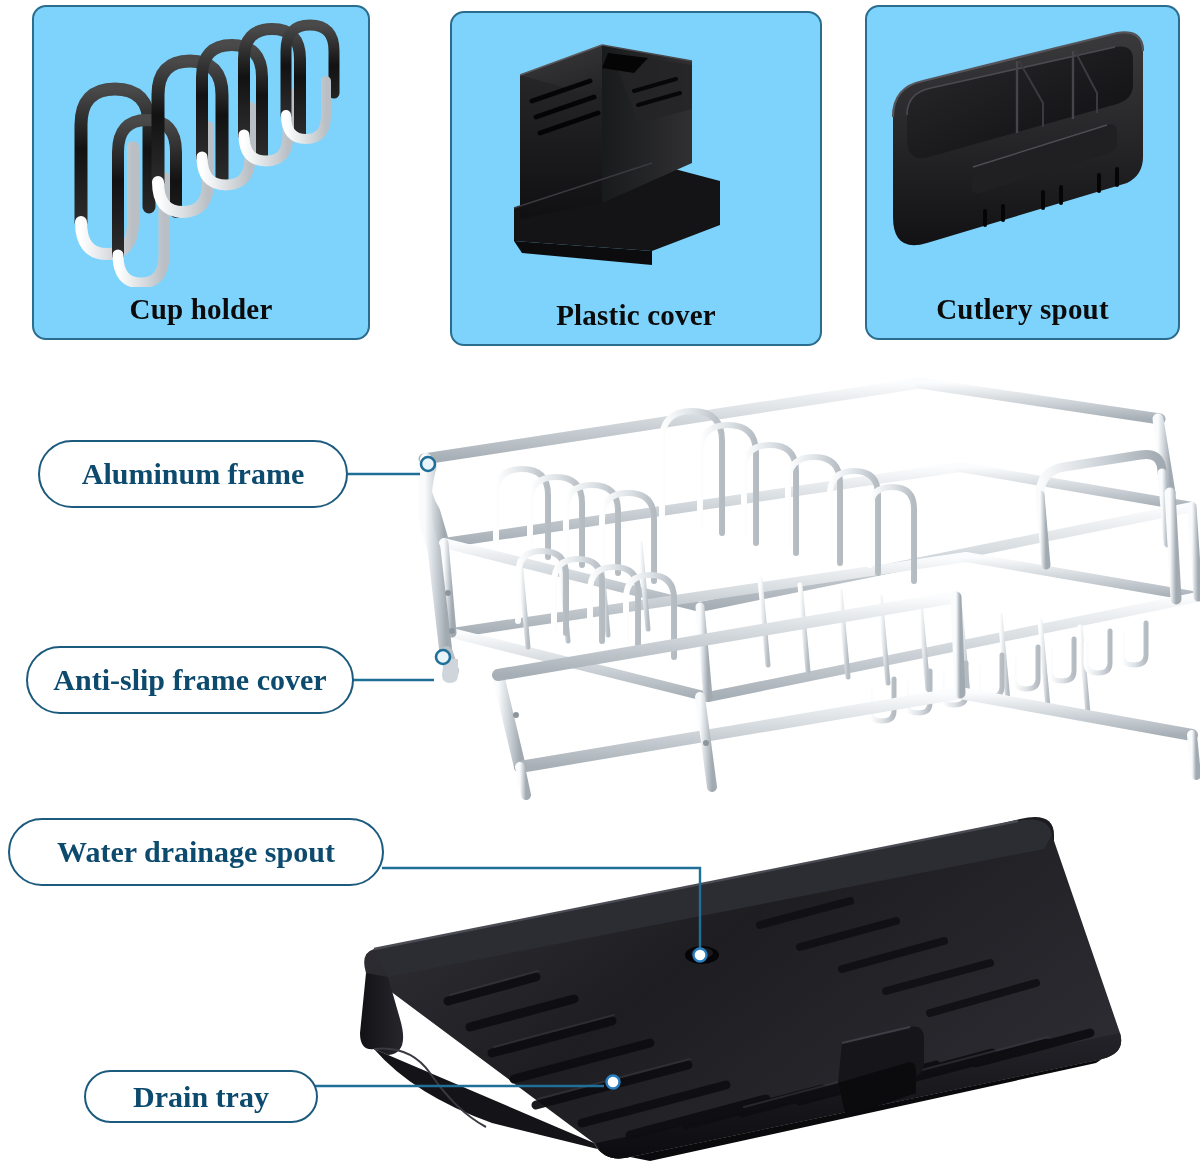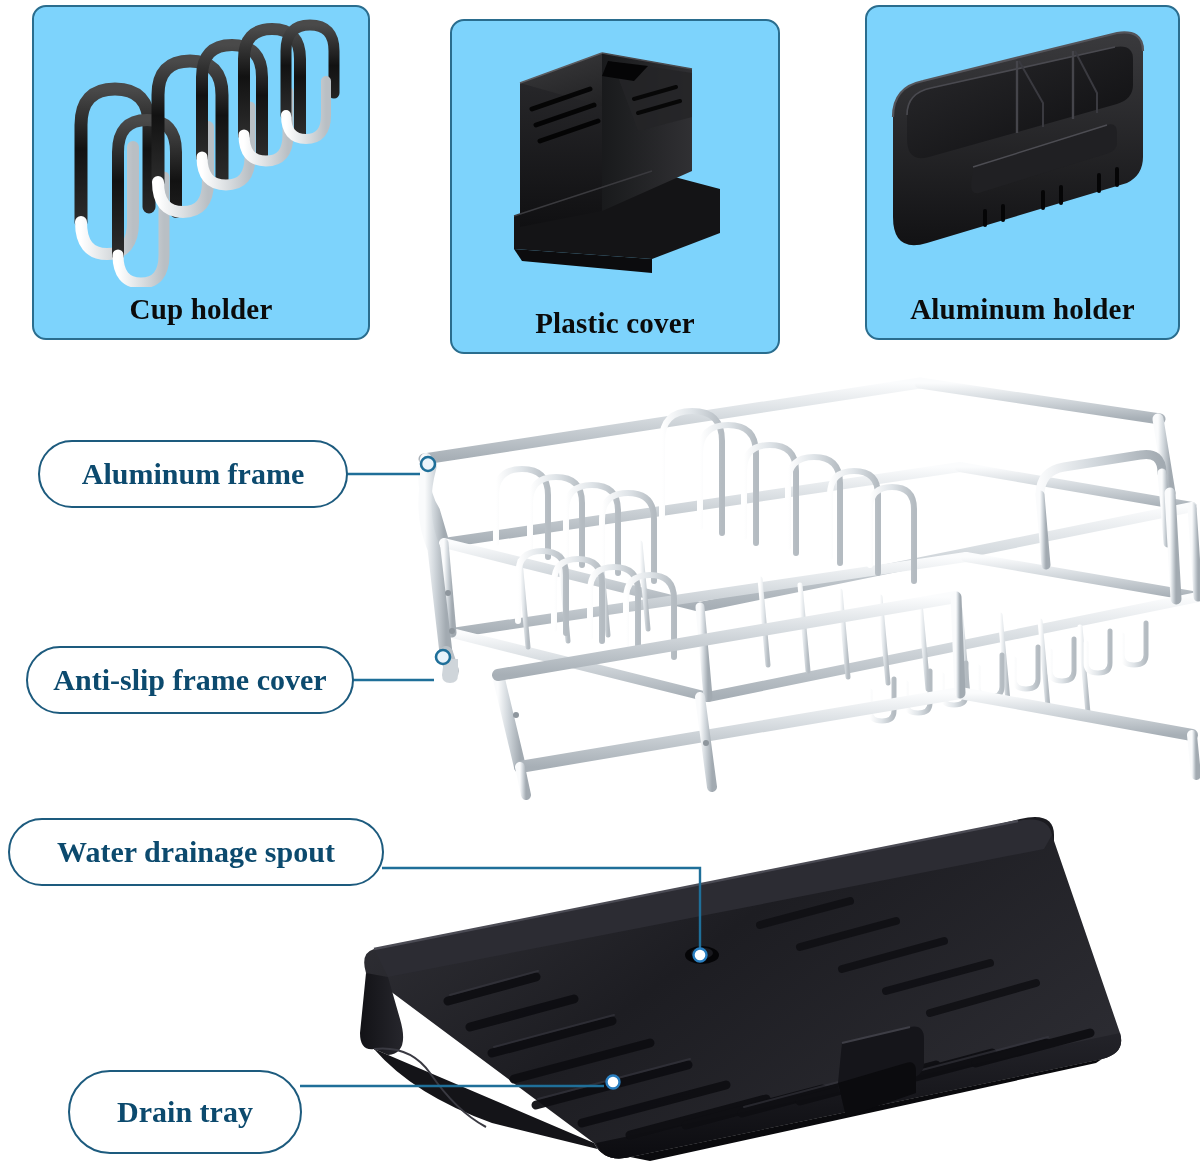--- a/index.html
+++ b/index.html
@@ -98,21 +98,21 @@
           <path d="M266 128 L266 88" stroke="url(#whtwire)" stroke-width="11"></path>
 
           <path d="M252 108 L252 44 q0 -26 24 -26 q24 0 24 26 L300 86" stroke="url(#blkwire)" stroke-width="11"></path>
           <path d="M252 108 q0 24 20 24 q20 0 20 -24 L292 74" stroke="url(#whtwire)" stroke-width="10"></path>
         </g>
       </svg>
     </div>
     <div class="panel-label">Cup holder</div>
   </div>
 
-  <div class="panel" style="left:450px;top:19px;width:330px;height:335px;">
+  <div class="panel" style="left:450px;top:11px;width:372px;height:335px;">
     <div class="panel-art">
       <svg class="art" width="330" height="280" viewBox="0 0 330 280">
         <defs>
           <linearGradient id="pcTop" x1="0" y1="0" x2="1" y2="1">
             <stop offset="0" stop-color="#3b3b3d"></stop>
               <stop offset="1" stop-color="#171719"></stop>
           </linearGradient>
           <linearGradient id="pcFront" x1="0" y1="0" x2="0" y2="1">
             <stop offset="0" stop-color="#2b2b2e"></stop>
               <stop offset="1" stop-color="#101012"></stop>
@@ -187,21 +187,21 @@
         <g stroke="#050506" stroke-width="4" stroke-linecap="round">
           <line x1="118" y1="218" x2="118" y2="204"></line>
           <line x1="136" y1="213" x2="136" y2="199"></line>
           <line x1="176" y1="201" x2="176" y2="185"></line>
           <line x1="194" y1="196" x2="194" y2="180"></line>
           <line x1="232" y1="184" x2="232" y2="168"></line>
           <line x1="250" y1="178" x2="250" y2="162"></line>
         </g>
       </svg>
     </div>
-    <div class="panel-label">Aluminum holder</div>
+    <div class="panel-label">Cutlery spout</div>
   </div>
 
   <div style="position:absolute;left:400px;top:375px;width:800px;height:425px;">
     <svg class="art" width="800" height="425" viewBox="0 0 800 425">
       <defs>
         <linearGradient id="alH" x1="0" y1="0" x2="0" y2="1">
           <stop offset="0" stop-color="#fbfcfd"></stop>
             <stop offset="0.4" stop-color="#d9dee2"></stop>
           <stop offset="1" stop-color="#a7afb6"></stop>
         </linearGradient>
@@ -411,17 +411,17 @@
   </div>
 
   <div class="callout" style="left:26px;top:646px;width:328px;height:68px;">
     <span>Anti-slip frame cover</span>
   </div>
 
   <div class="callout" style="left:8px;top:818px;width:376px;height:68px;">
     <span>Water drainage spout</span>
   </div>
 
-  <div class="callout" style="left:68px;top:1070px;width:234px;height:84px;">
+  <div class="callout" style="left:84px;top:1070px;width:234px;height:53px;">
     <span>Drain tray</span>
   </div>
 
 </div>
 
 </body></html>

